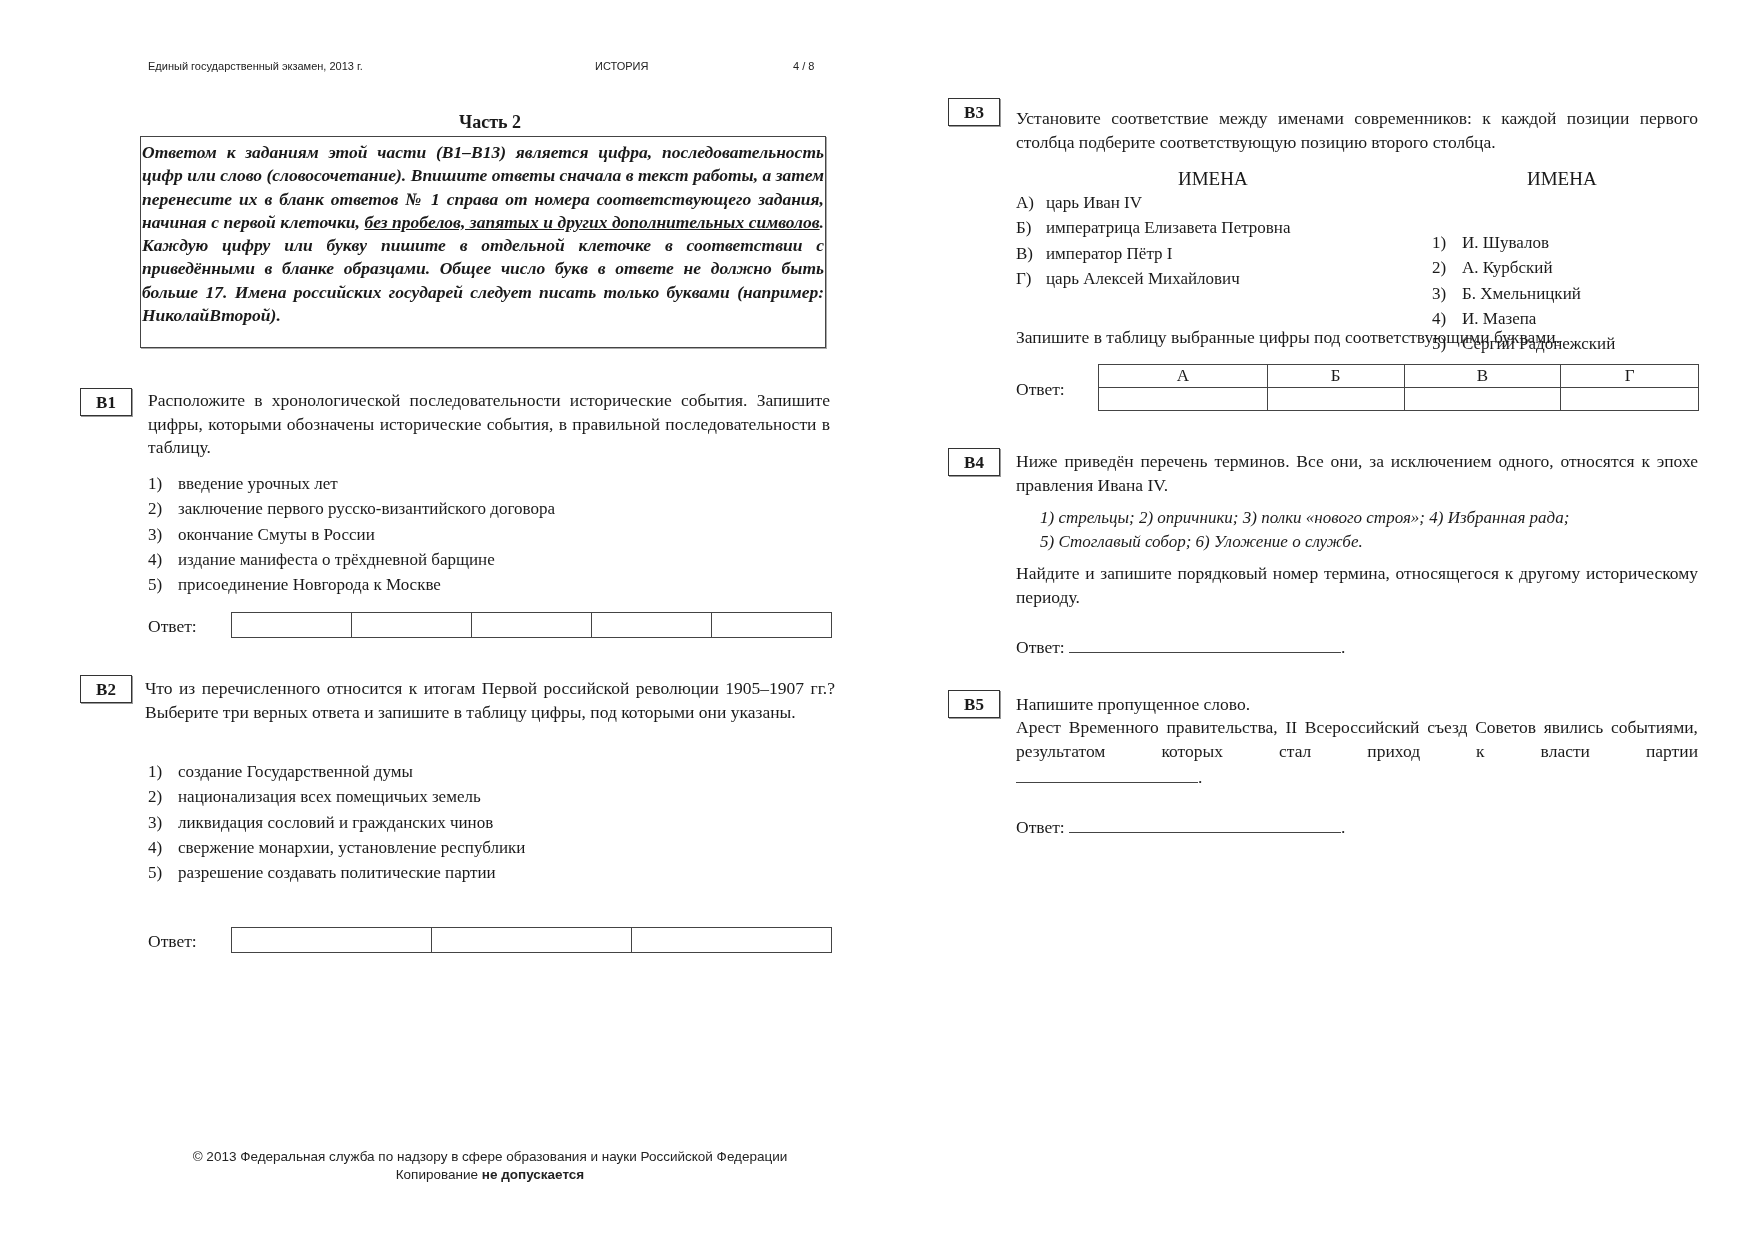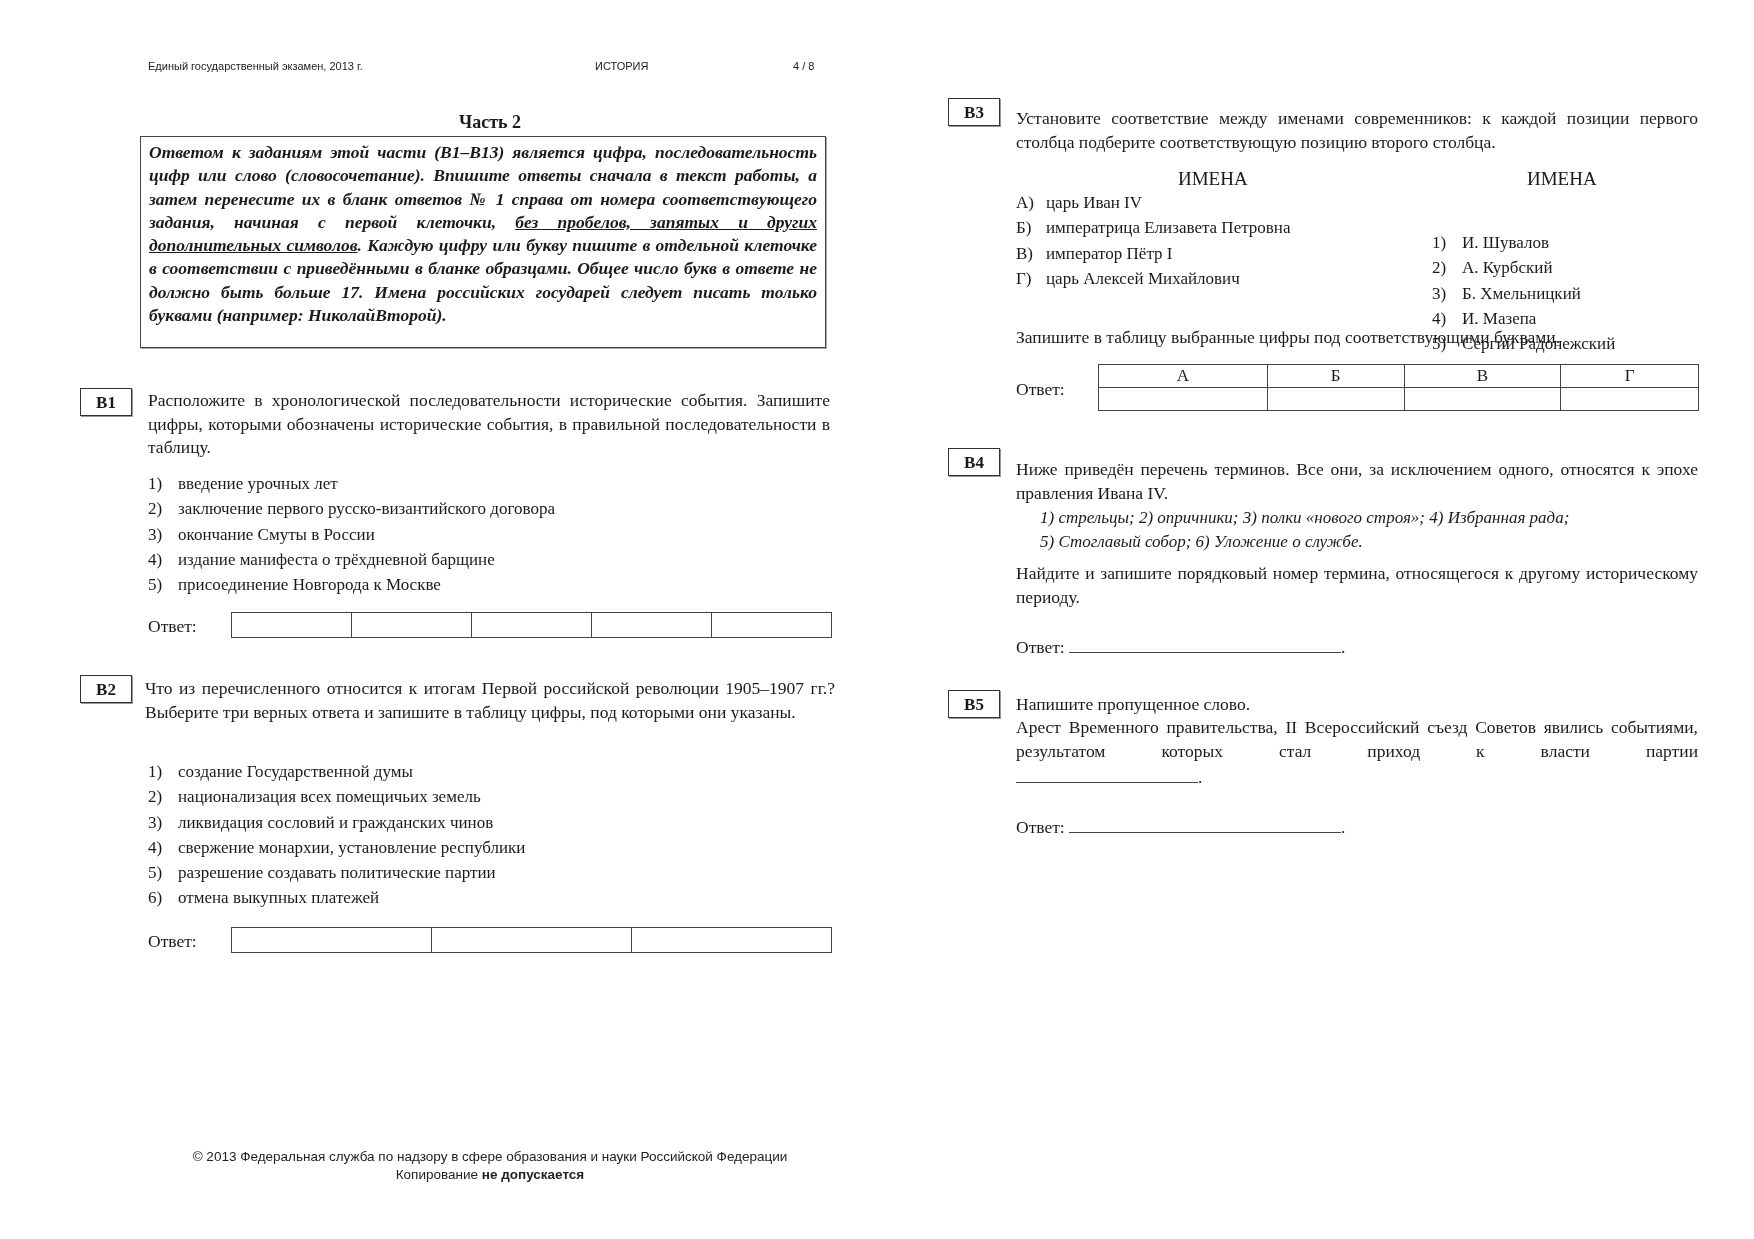--- a/index.html
+++ b/index.html
@@ -1,21 +1,21 @@
 <!DOCTYPE html>
 <html><head>
 <meta charset="utf-8">
 <style>
   html, body { margin: 0; padding: 0; background: #ffffff; }
   body { width: 1754px; height: 1239px; position: relative; overflow: hidden; color: #1a1a1a; font-family: "Liberation Serif", serif; }
   .abs { position: absolute; }
   .sans { font-family: "Liberation Sans", sans-serif; }
   .header-text { font-size: 11px; color: #222; top: 60px; }
   .part-title { left: 140px; width: 700px; top: 112px; text-align: center; font-weight: bold; font-size: 18px; }
-  .instr-box { left: 140px; top: 136px; width: 686px; height: 212px; border: 1.5px solid #444; box-shadow: 1px 1px 0 #aaa; padding: 4px 8px; box-sizing: border-box; font-style: italic; font-weight: bold; font-size: 17.5px; line-height: 23.3px; text-align: justify; text-align-last: left; }
+  .instr-box { left: 140px; top: 136px; width: 686px; height: 212px; border: 1.5px solid #444; box-shadow: 1px 1px 0 #aaa; padding: 4px 1px; box-sizing: border-box; font-style: italic; font-weight: bold; font-size: 17.5px; line-height: 23.3px; text-align: justify; text-align-last: left; }
   .instr-box .u { text-decoration: underline; }
   .task-label { width: 52px; height: 28px; border: 1.5px solid #333; box-shadow: 1px 1px 0 #999; font-weight: bold; font-size: 17px; text-align: center; line-height: 28px; box-sizing: border-box; }
   .task-text { font-size: 17.5px; line-height: 23.5px; text-align: justify; }
   .item { font-size: 17px; line-height: 25.3px; }
   .item .num { display: inline-block; width: 30px; }
   .ans-label { font-size: 17.5px; }
   .ans-grid { display: flex; border: 1.5px solid #444; box-sizing: border-box; height: 26px; }
   .ans-grid .cell { flex: 1; border-right: 1.5px solid #444; }
   .ans-grid .cell:last-child { border-right: none; }
   table.abtable { border-collapse: collapse; }
@@ -56,21 +56,20 @@
 </div>
 
 <div class="abs task-label" style="left:80px; top:675px;">B2</div>
 <div class="abs task-text" style="left:145px; top:677px; width:690px;">Что из перечисленного относится к итогам Первой российской революции 1905–1907 гг.? Выберите три верных ответа и запишите в таблицу цифры, под которыми они указаны.</div>
 <div class="abs" style="left:148px; top:759px; width:680px;">
   <div class="item"><span class="num">1)</span><span>создание Государственной думы</span></div>
   <div class="item"><span class="num">2)</span><span>национализация всех помещичьих земель</span></div>
   <div class="item"><span class="num">3)</span><span>ликвидация сословий и гражданских чинов</span></div>
   <div class="item"><span class="num">4)</span><span>свержение монархии, установление республики</span></div>
   <div class="item"><span class="num">5)</span><span>разрешение создавать политические партии</span></div>
-  <div class="item"><span class="num">6)</span><span>отмена выкупных платежей</span></div>
 </div>
 <div class="abs ans-label" style="left:148px; top:931px;">Ответ:</div>
 <div class="abs ans-grid" style="left:231px; top:927px; width:601px;">
   <div class="cell"></div>
   <div class="cell"></div>
   <div class="cell"></div>
 </div>
 
 <div class="abs task-label" style="left:948px; top:98px;">B3</div>
 <div class="abs task-text" style="left:1016px; top:107px; width:682px;">Установите соответствие между именами современников: к каждой позиции первого столбца подберите соответствующую позицию второго столбца.</div>
@@ -102,21 +101,21 @@
   <tr>
     <td></td>
     <td></td>
     <td></td>
     <td></td>
   </tr>
 </tbody>
   </table>
 
 <div class="abs task-label" style="left:948px; top:448px;">B4</div>
-<div class="abs task-text" style="left:1016px; top:450px; width:682px;margin-top:8px;">Ниже приведён перечень терминов. Все они, за исключением одного, относятся к эпохе правления Ивана IV.</div>
+<div class="abs task-text" style="left:1016px; top:450px; width:682px;">Ниже приведён перечень терминов. Все они, за исключением одного, относятся к эпохе правления Ивана IV.</div>
 <div class="abs item" style="left:1040px; top:505px; width:660px; font-style:italic;">1) стрельцы; 2) опричники; 3) полки «нового строя»; 4) Избранная рада;</div>
 <div class="abs item" style="left:1040px; top:529px; width:660px; font-style:italic;">5) Стоглавый собор; 6) Уложение о службе.</div>
 <div class="abs task-text" style="left:1016px; top:562px; width:682px;">Найдите и запишите порядковый номер термина, относящегося к другому историческому периоду.</div>
 <div class="abs ans-label" style="left:1016px; top:634px;">
   <span>Ответ:</span>
   <span class="line" style="width:272px; height:18px;"></span><span>.</span>
 </div>
 
 <div class="abs task-label" style="left:948px; top:690px;">B5</div>
 <div class="abs task-text" style="left:1016px; top:693px; width:682px;">Напишите пропущенное слово.</div>

